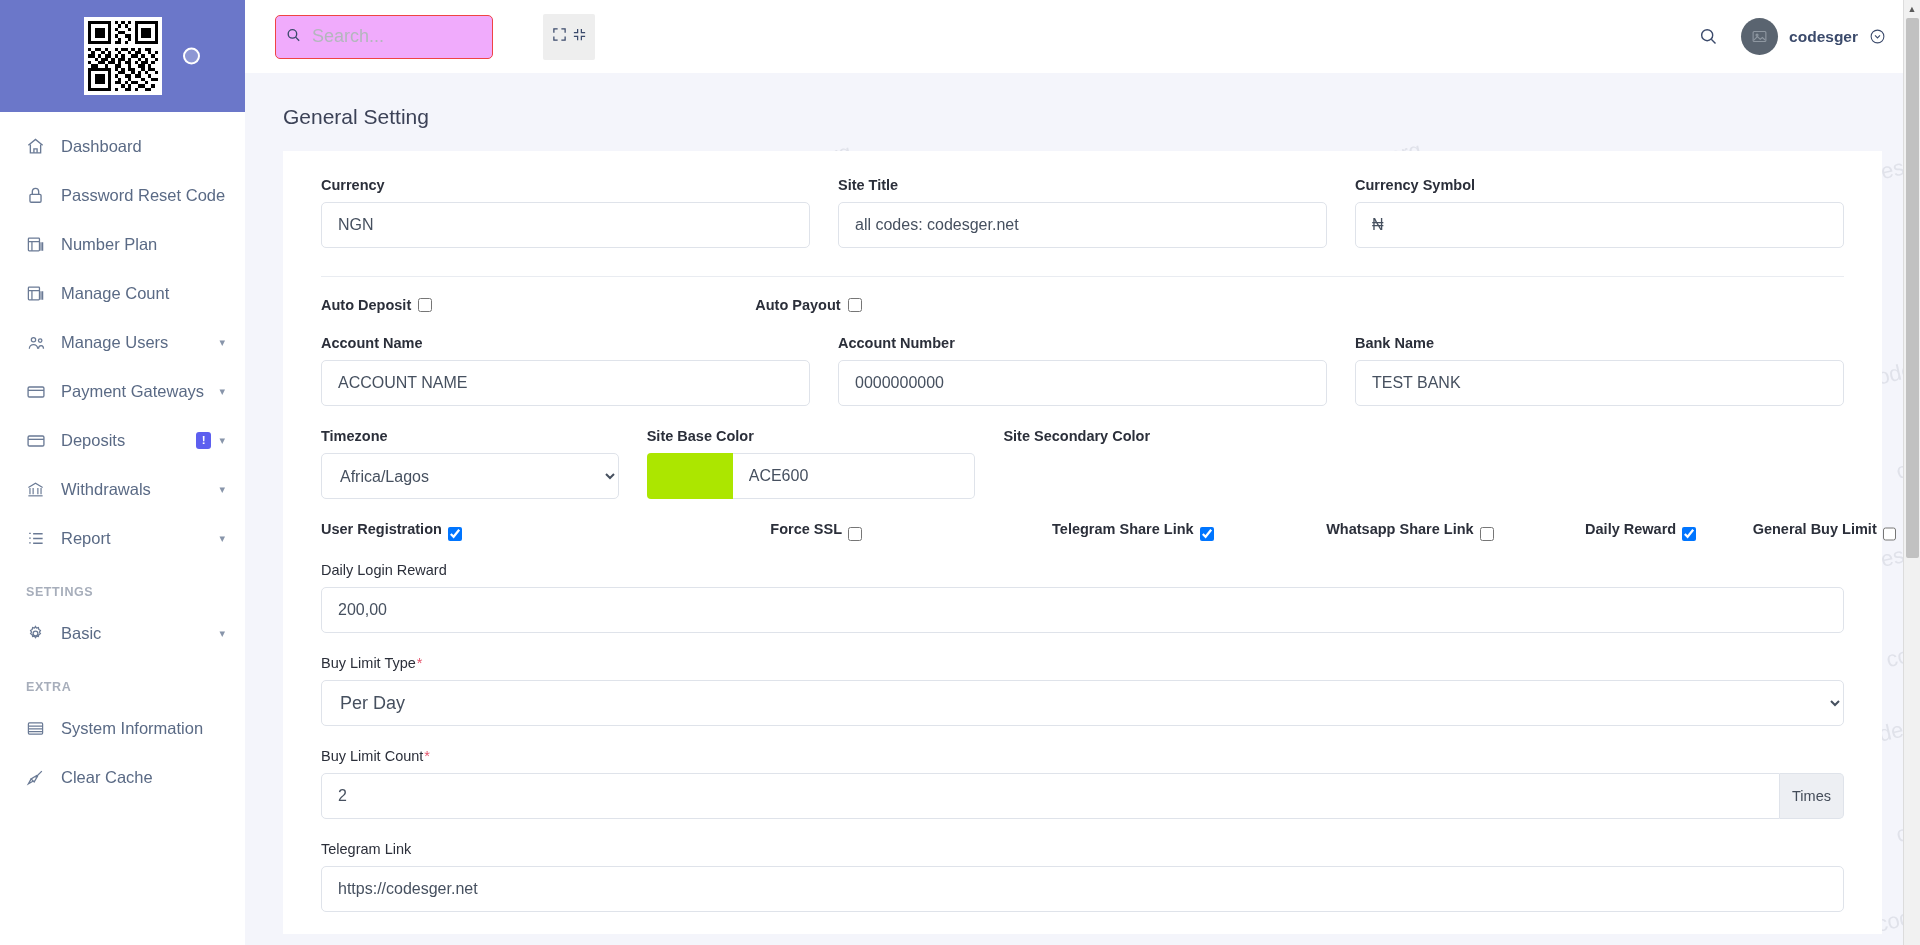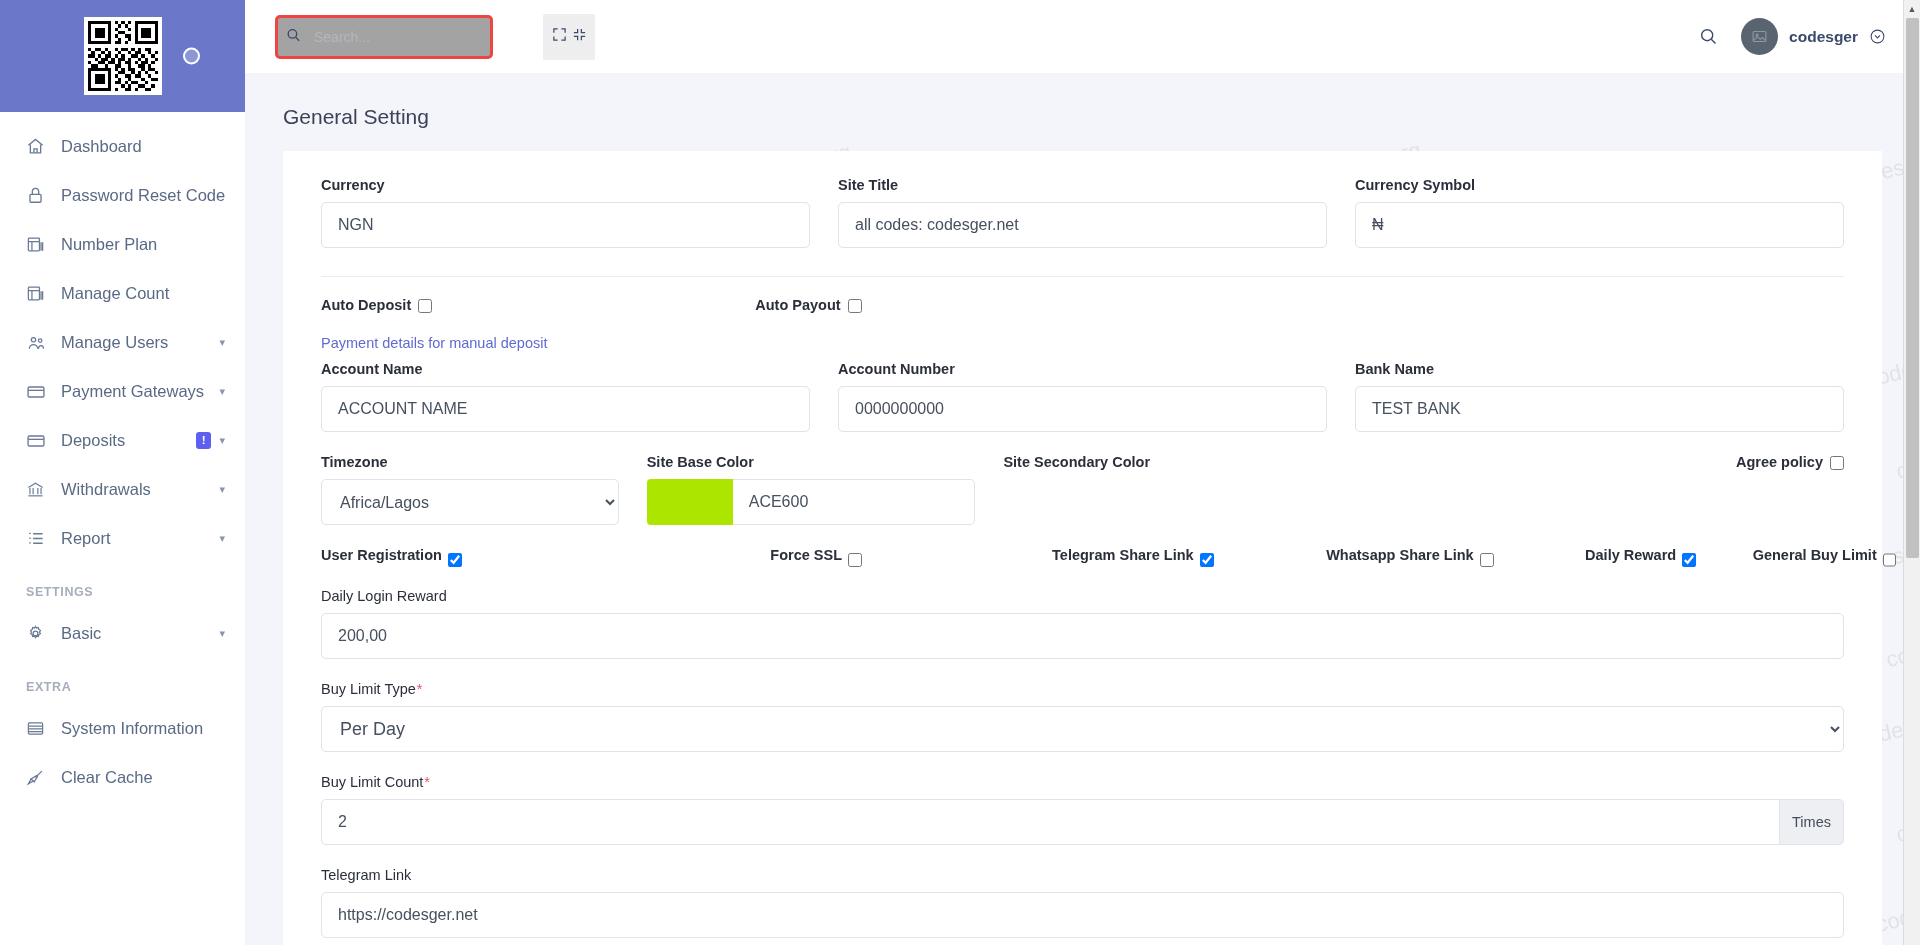--- a/index.html
+++ b/index.html
@@ -69,24 +69,24 @@
   .topbar {
     height: 73px; flex: 0 0 73px; background: #ffffff;
     display: flex; align-items: center; padding: 0 34px 0 18px;
     position: relative; z-index: 4;
   }
   .search-wrap {
     position: relative; width: 218px; margin-left: 12px;
   }
   .search-input {
     width: 218px; height: 44px;
-    border: 3px solid #ef4444; border-radius: 5px;
-    padding: 0 10px 0 36px; font-size: 14px;
+    border: 1px solid #ef4444; border-radius: 5px;
+    padding: 0 10px 0 36px; font-size: 18px;
     font-family: "Liberation Sans", sans-serif;
-    color: #3b3b3b; background: #a3a3a3; outline: none;
+    color: #3b3b3b; background: #f0abfc; outline: none;
   }
   .search-input::placeholder { color: #b3b7bd; }
   .search-ico {
     position: absolute; left: 10px; top: 50%; transform: translateY(-50%);
     color: #3b4a6b; pointer-events: none;
   }
   .fs-group {
     width: 52px; height: 46px; margin-left: 50px;
     background: #eeeeee; border-radius: 2px;
     display: flex; align-items: center; justify-content: center; gap: 5px;
@@ -141,21 +141,21 @@
   .sel {
     width: 100%; height: 46px;
     border: 1px solid #dfe3ea; border-radius: 5px;
     padding: 0 14px; font-size: 16px; color: #46505f;
     font-family: "Liberation Sans", sans-serif;
     background: #ffffff; outline: none;
     appearance: auto;
   }
   .hr { border: 0; border-top: 1px solid #e9ecf1; margin: 6px 14px 20px 14px; }
 
-  .checkline { display: flex; align-items: flex-end; gap: 7px; }
+  .checkline { display: flex; align-items: center; gap: 7px; }
   .checkline .lbl { margin-bottom: 0; }
   input[type=checkbox] { width: 14px; height: 14px; margin: 0; cursor: pointer; }
 
   .note {
     font-size: 14.5px; color: #5f6bd0; padding: 0 14px 10px 14px;
   }
 
   
   .colorwrap { display: flex; align-items: stretch; }
   .swatch {
@@ -618,21 +618,20 @@
             </div>
           </div>
           <div class="field" style="width:28%;">
             <div class="checkline">
               <label class="lbl">Auto Payout</label>
               <input type="checkbox" style="">
             </div>
           </div>
         </div>
 
-        <div class="note">Payment details for manual deposit</div>
 
         <div class="row">
           <div class="field col-3">
             <label class="lbl">Account Name</label>
             <input class="inp" type="text" value="ACCOUNT NAME" style="">
           </div>
           <div class="field col-3">
             <label class="lbl">Account Number</label>
             <input class="inp" type="text" value="0000000000" style="">
           </div>
@@ -651,26 +650,20 @@
           </div>
           <div class="field" style="width:23%;">
             <label class="lbl">Site Base Color</label>
             <div class="colorwrap">
               <div class="swatch" id="swatch-base" style="background: rgb(172, 230, 0);"></div>
               <input class="inp" type="text" value="ACE600" style="">
             </div>
           </div>
           <div class="field" style="width:23%;">
             <label class="lbl">Site Secondary Color</label>
-          </div>
-          <div class="field" style="width:33%;">
-            <div class="checkline" style="justify-content:flex-end; height:46px; margin-top:-30px;">
-              <label class="lbl">Agree policy</label>
-              <input type="checkbox" style="">
-            </div>
           </div>
         </div>
 
         <div class="checkrow">
           <div class="cr-1">
             <label class="lbl">User Registration</label>
             <input type="checkbox" checked="" style="">
           </div>
           <div class="cr-2">
             <label class="lbl">Force SSL</label>

